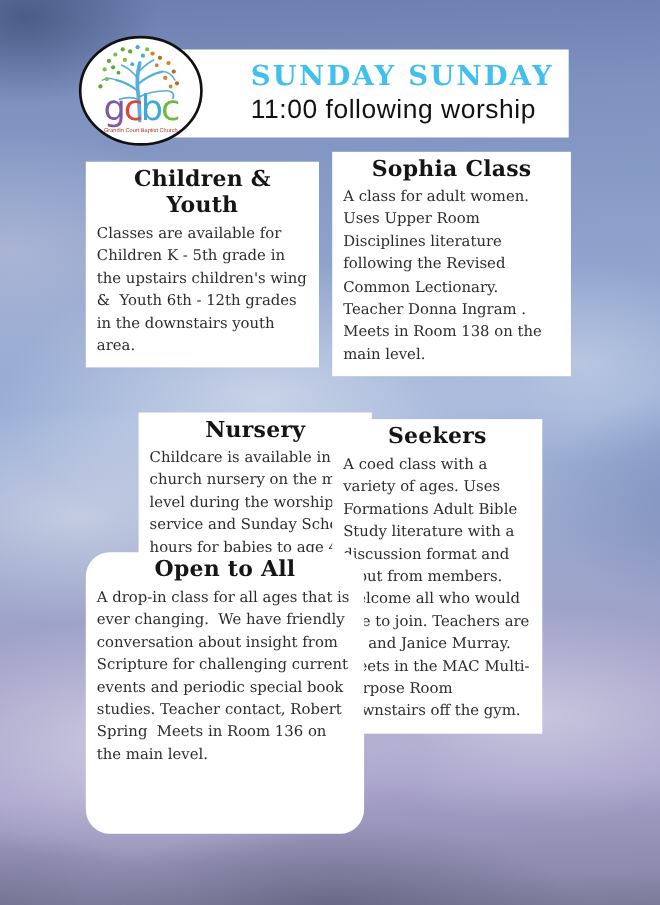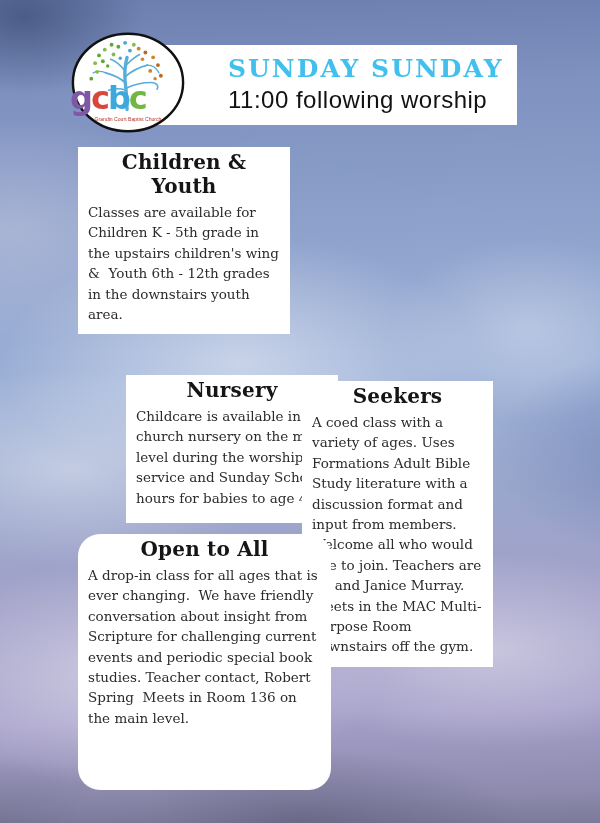--- a/index.html
+++ b/index.html
@@ -42,23 +42,23 @@
     font-size:24px;
     letter-spacing:0.5px;
     color:#121212;
   }
   .logo{
     position:absolute;left:70px;top:32px;width:116px;height:101px;
   }
   .logo svg{position:absolute;left:0;top:0;}
   .gcbc-word{
     position:absolute;left:0;top:50px;width:100%;
-    text-align:left;
+    text-align:center;
     font-family:"DejaVu Sans", sans-serif;
-    font-weight:bold;
+    font-weight:normal;
     font-size:32px;line-height:1;
     letter-spacing:-2px;
   }
   .gcbc-tagline{
     position:absolute;left:0;top:84px;width:100%;
     text-align:center;
     font-family:"Liberation Sans", sans-serif;
     font-size:6px;
     transform:scale(0.85);
     white-space:nowrap;
@@ -81,21 +81,21 @@
     margin:0;
     font-size:13.5px;
     line-height:20.4px;
     color:#2b2b2b;
     white-space:pre-wrap;
   }
   .card-children{left:78px;top:147px;width:212px;min-height:166px;}
   .card-sophia{left:302px;top:138px;width:217px;min-height:178px;}
   .card-nursery{left:78px;top:375px;width:212px;min-height:148px;margin-left:48px;}
   .card-seekers{left:302px;top:381px;width:191px;min-height:255px;}
-  .card-open{left:78px;top:534px;width:253px;min-height:256px;border-radius:22px;}
+  .card-open{left:78px;top:502px;width:253px;min-height:256px;border-radius:22px;}
   .card-short{left:302px;top:646px;width:217px;min-height:141px;}
 </style>
 </head>
 <body>
 
 <div class="poster">
 
   <div class="banner">
     <h1 class="banner-title" style="color: rgb(65, 192, 238);">SUNDAY SUNDAY</h1>
     <p class="banner-subtitle">11:00 following worship</p>
@@ -144,20 +144,24 @@
       <span style="color: rgb(126, 87, 165);">g</span><span style="color: rgb(217, 71, 59);">c</span><span style="color: rgb(62, 168, 220);">b</span><span style="color: rgb(114, 183, 68);">c</span>
     </div>
     <div class="gcbc-tagline" style="color: rgb(181, 52, 44);">Grandin Court Baptist Church</div>
   </div>
 
   <div class="card card-children">
     <h2>Children &amp; Youth</h2>
     <p>Classes are available for Children K - 5th grade in the upstairs children's wing  &amp;  Youth 6th - 12th grades in the downstairs youth area.</p>
   </div>
 
+  <div class="card card-sophia">
+    <h2>Sophia Class</h2>
+    <p>A class for adult women. Uses Upper Room Disciplines literature following the Revised Common Lectionary. Teacher Donna Ingram . Meets in Room 138 on the main level.</p>
+  </div>
 
   <div class="card card-nursery">
     <h2>Nursery</h2>
     <p>Childcare is available in the church nursery on the main level during the worship service and Sunday School hours for babies to age 4.</p>
   </div>
 
   <div class="card card-seekers">
     <h2>Seekers</h2>
     <p>A coed class with a variety of ages. Uses Formations Adult Bible Study literature with a discussion format and input from members. Welcome all who would like to join. Teachers are Ed and Janice Murray. Meets in the MAC Multi-Purpose Room downstairs off the gym.</p>
   </div>

